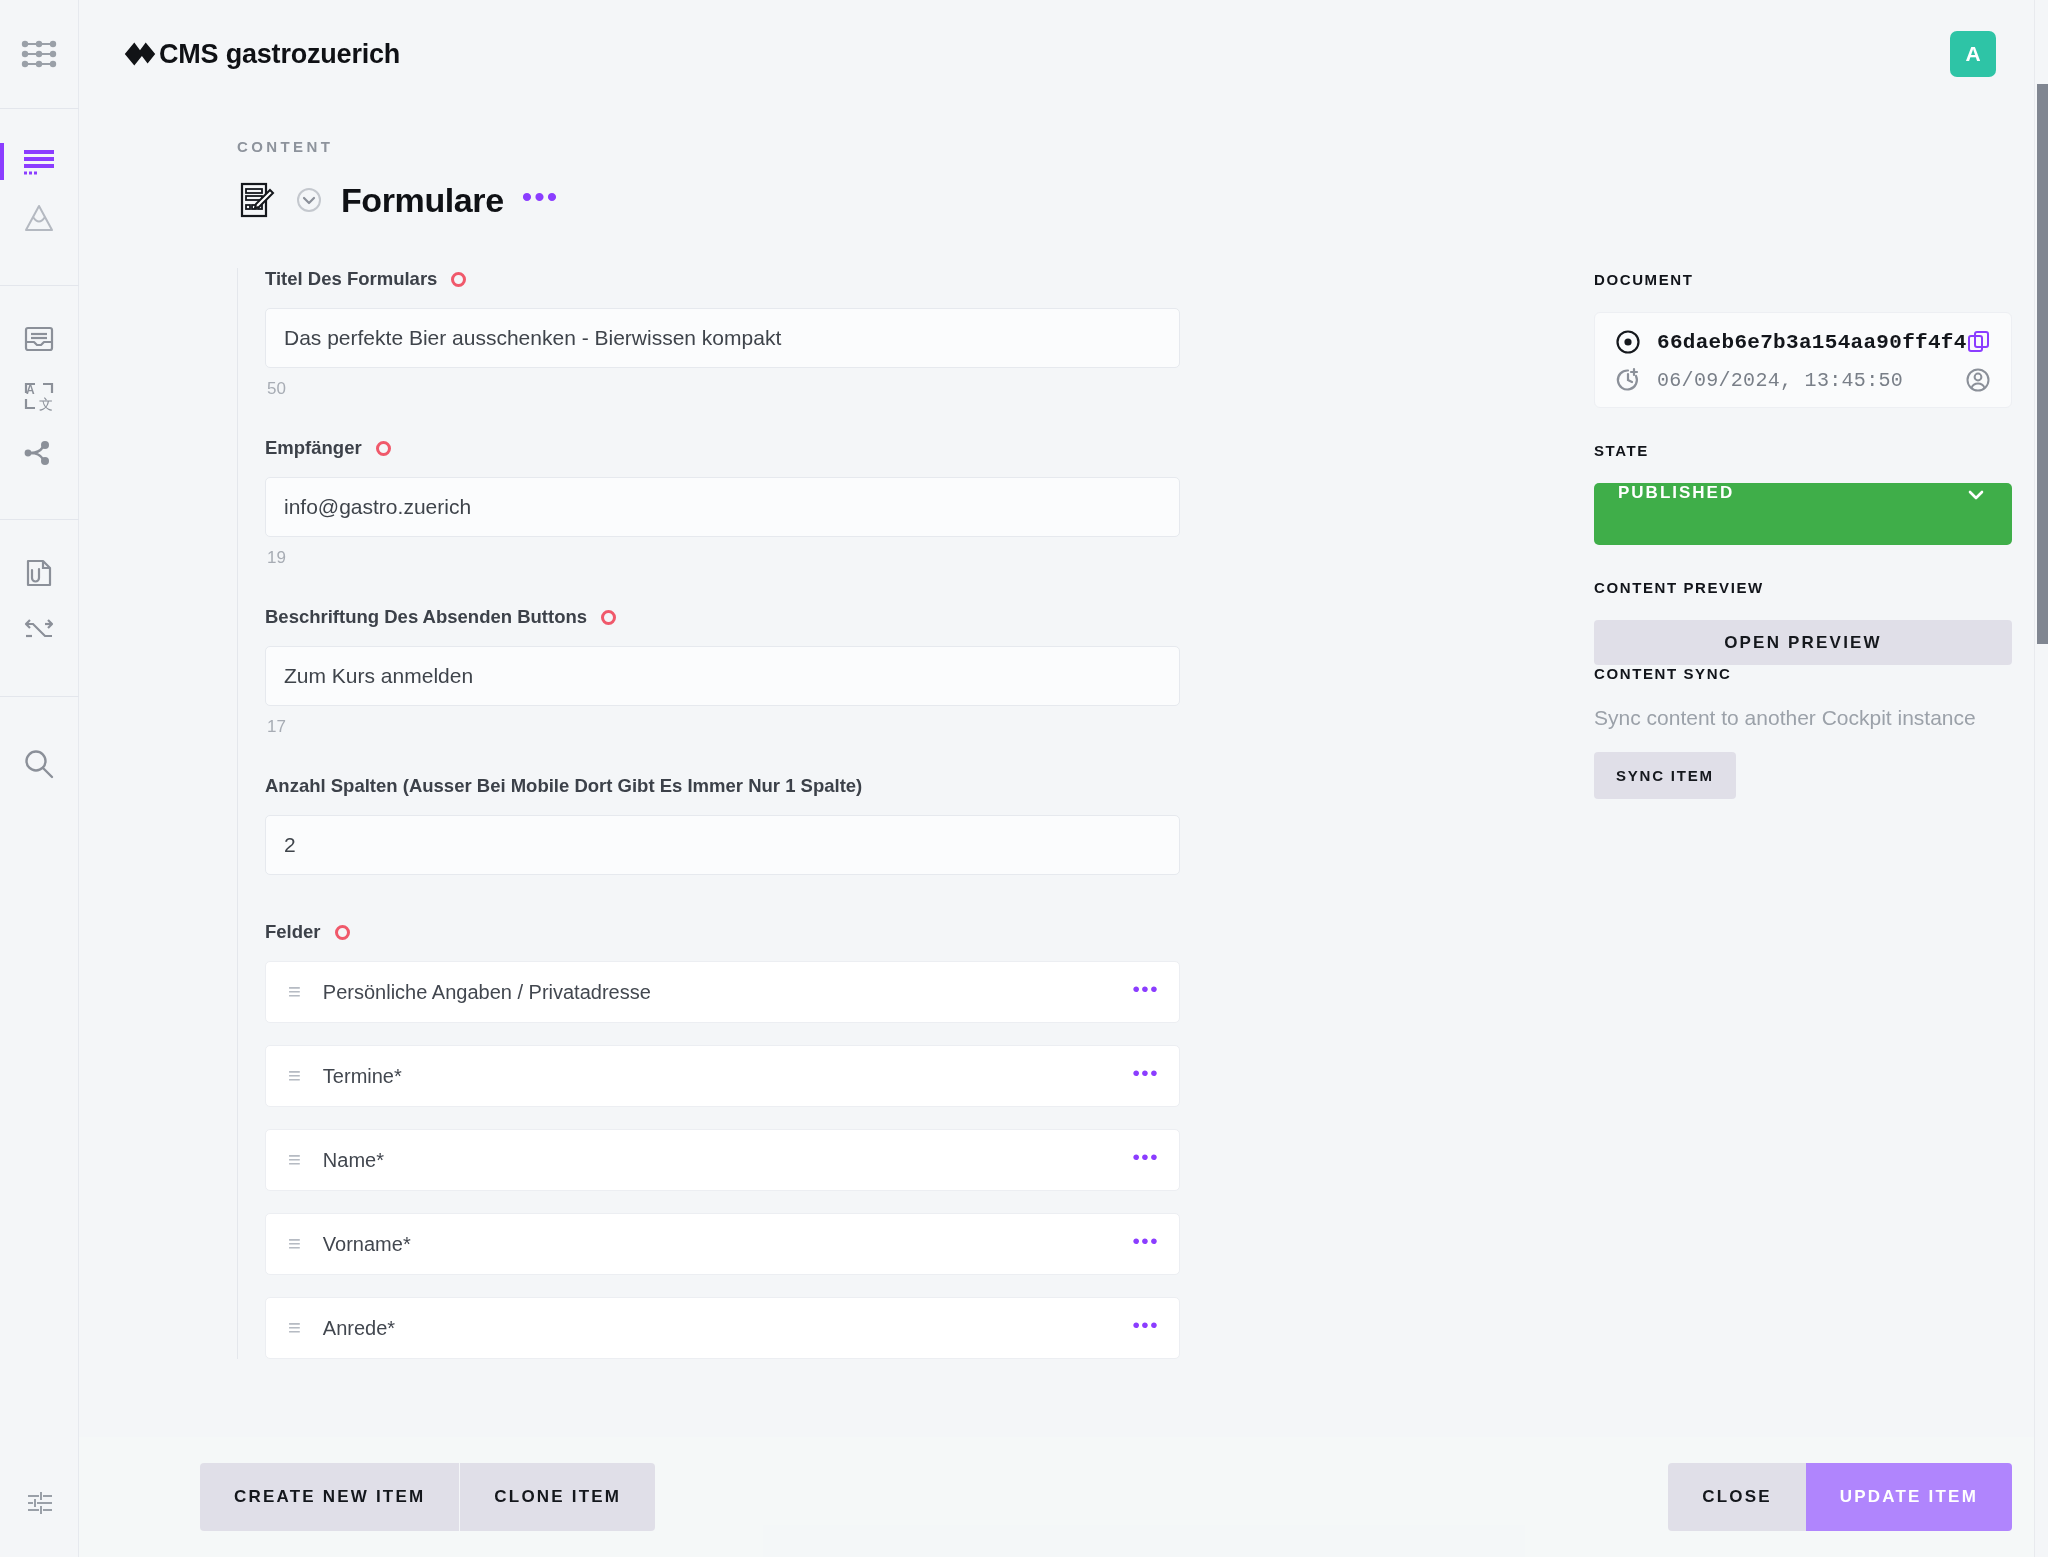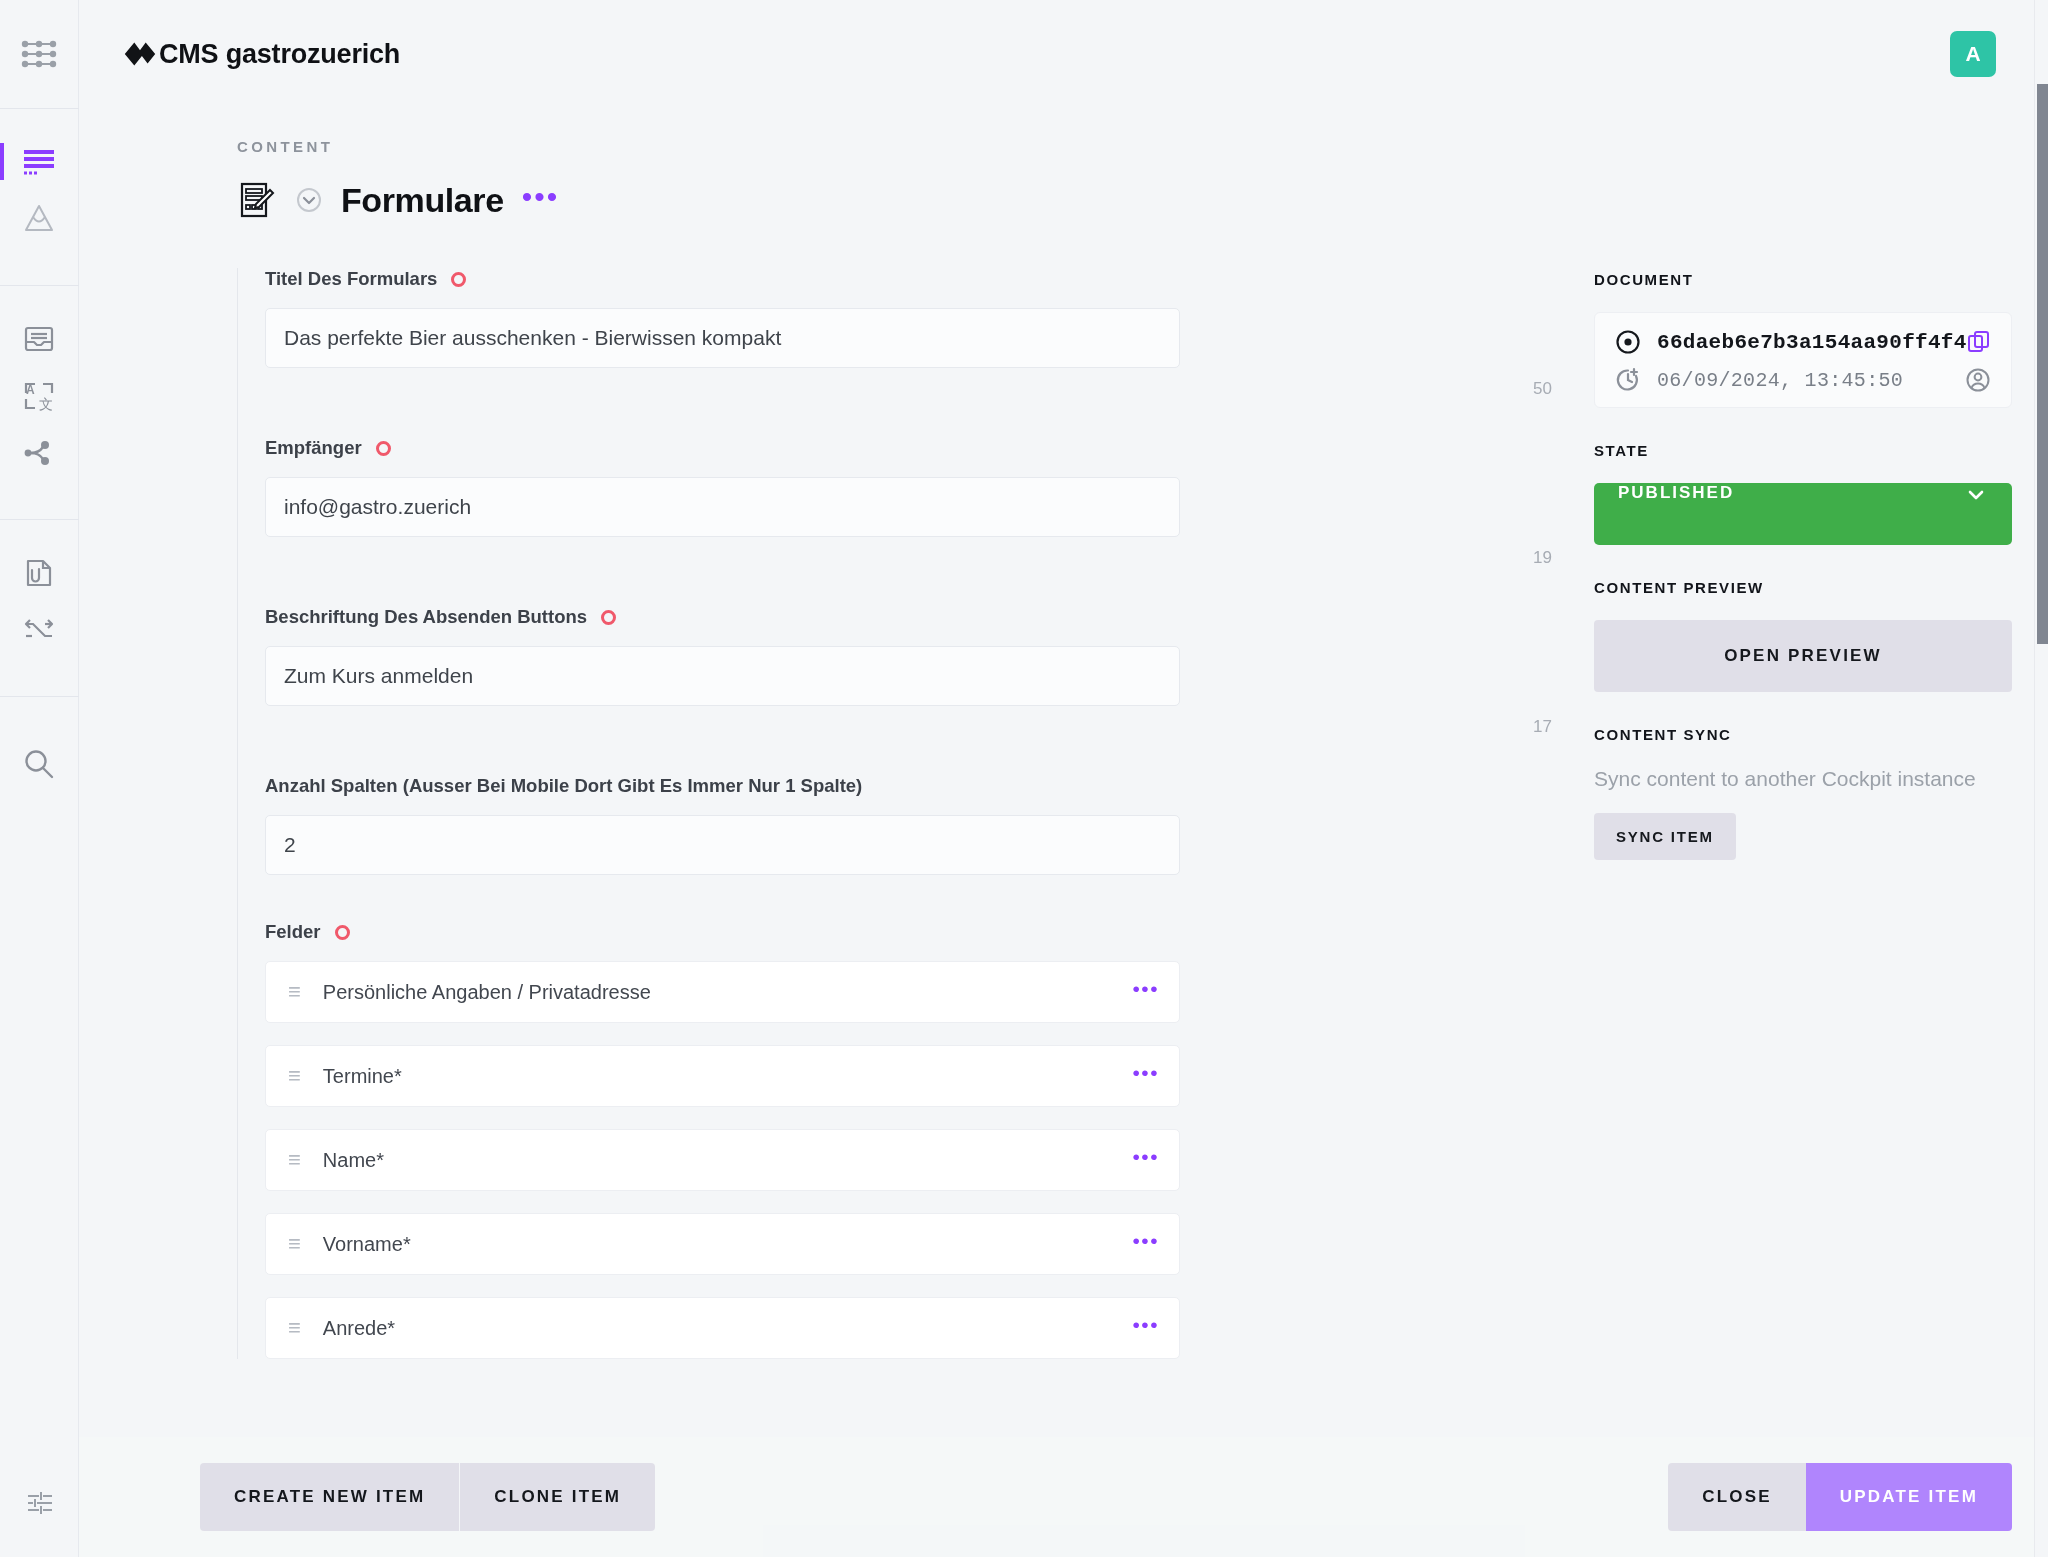--- a/index.html
+++ b/index.html
@@ -76,21 +76,21 @@
   .col-side { width: 460px; flex: 0 0 460px; padding-left: 42px; padding-top: 3px;}
 
   .sec-label {
     font-size: 15px; font-weight: bold; letter-spacing: 1.6px;
     color: #11141a; text-transform: uppercase; margin-bottom: 24px;
   }
   .field-link { font-size: 20px; color: #757b85; margin-bottom: 17px; cursor: pointer; }
   .field-link.muted { color: #b9bec6; }
 
   
-  .form-scroll { position: relative; padding-left: 28px; text-align: right; }
+  .form-scroll { position: relative; padding-left: 28px; }
   .form-scroll::before {
     content:""; position:absolute; left:0; top:0; bottom: 0; width: 1px; background:#e4e7ec;
   }
   .fgroup { margin-bottom: 0; }
   .flabel-row { display: flex; align-items: center; gap: 14px; margin-bottom: 18px; }
   .flabel { font-size: 18.5px; font-weight: bold; color: #3c4149; }
   .req-dot {
     width: 15px; height: 15px; border-radius: 50%;
     border: 3px solid #f0596b; box-sizing: border-box;
   }
@@ -125,24 +125,23 @@
   .doc-left { display:flex; align-items:center; gap: 16px; }
   .doc-id { font-family: "Liberation Mono", monospace; font-size: 21px; font-weight: bold; color:#13161b; letter-spacing: 0.3px;}
   .doc-date { font-family: "Liberation Mono", monospace; font-size: 20px; color:#797f88; letter-spacing: 0.3px;}
   .btn-green {
     background: #3fae49; color:#fff; height: 62px; border-radius: 5px;
     display:flex; align-items:flex-start; justify-content:space-between;
     padding: 0 24px; font-size: 17px; font-weight: bold; letter-spacing: 2px;
     margin-bottom: 34px;
   }
   .btn-grey {
-    background: #e0dfe8; color:#15181d; height: 72px; border-radius: 4px;
+    background: #e0dfe8; color:#15181d; height: 45px; border-radius: 4px;
     display:flex; align-items:center; justify-content:center;
     font-size: 17px; font-weight: bold; letter-spacing: 2.2px;
-    margin-bottom: 34px;
   }
   .sync-desc { font-size: 21px; color: #9ba1a9; margin-bottom: 22px; }
   .btn-sync {
     background: #e0dfe8; color:#15181d; height: 47px; border-radius: 4px;
     display:inline-flex; align-items:center; justify-content:center;
     font-size: 15px; font-weight: bold; letter-spacing: 1.8px; padding: 0 22px;
   }
 
   
   #bottombar {

